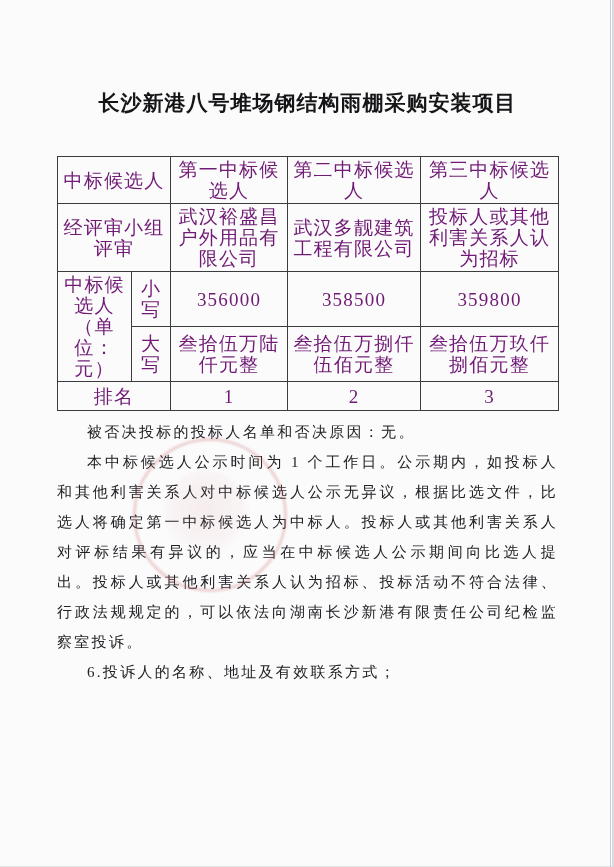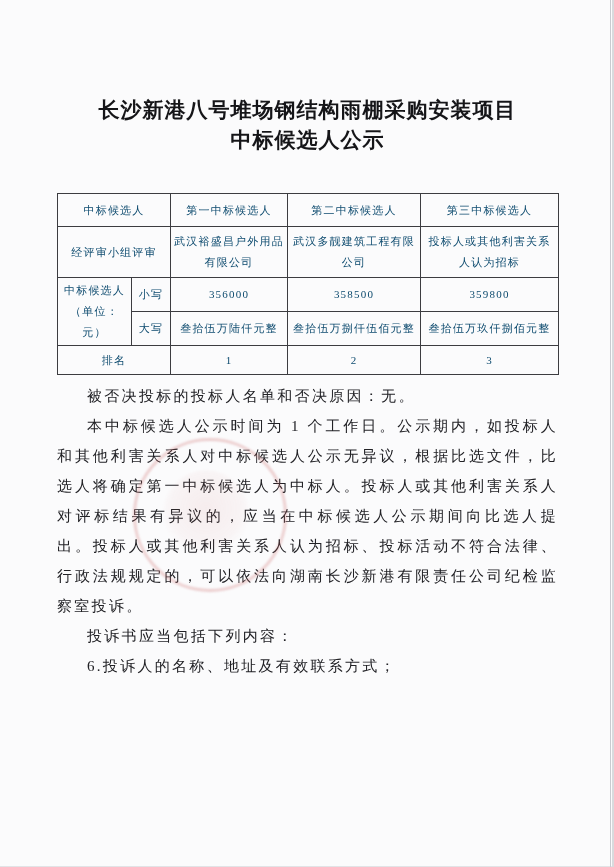--- a/index.html
+++ b/index.html
@@ -14,21 +14,21 @@
     height: 867px;
     margin: 0 auto;
     background: #fbfbfc;
     color: #1f1f22;
     overflow: hidden;
     box-shadow: inset -2px 0 0 #d9dadd, inset 0 -1px 0 #e2e3e6;
   }
   .content {
     position: absolute;
     left: 57px;
-    top: 95px;
+    top: 88px;
     width: 501px;
   }
   .title {
     text-align: center;
     font-weight: bold;
     font-size: 21px;
     line-height: 30px;
     letter-spacing: 1px;
     color: #151518;
   }
@@ -44,23 +44,23 @@
     text-align: justify;
     text-justify: inter-character;
     color: #222226;
   }
   p.doc-par.tight { margin-top: 0; }
   table.bid-table {
     width: 100%;
     border-collapse: collapse;
     table-layout: fixed;
     margin: 8px 0 6px 0;
-    font-size: 11px;
+    font-size: 19px;
     letter-spacing: 1.2px;
-    color: #0c4a6e;
+    color: #701a75;
   }
   table.bid-table td {
     border: 1px solid #3c3c40;
     text-align: center;
     vertical-align: middle;
     padding: 2px 3px;
     line-height: 21px;
   }
   td.h28 { height: 28px; }
   td.h46 { height: 46px; }
@@ -100,21 +100,20 @@
 </style>
 </head>
 <body>
 
 <div class="page">
 
   <div class="content">
 
     <div class="title">
       <div>长沙新港八号堆场钢结构雨棚采购安装项目</div>
-      <div>中标候选人公示</div>
     </div>
 
     <div class="body-text">
 
       <table class="bid-table">
         <colgroup>
           <col style="width:74px">
           <col style="width:39px">
           <col style="width:117px">
           <col style="width:133px">
@@ -153,21 +152,20 @@
             <td colspan="2" class="h24">排名</td>
             <td class="h24">1</td>
             <td class="h24">2</td>
             <td class="h24">3</td>
           </tr>
         </tbody>
       </table>
 
       <p class="doc-par tight">被否决投标的投标人名单和否决原因：无。</p>
       <p class="doc-par">本中标候选人公示时间为 1 个工作日。公示期内，如投标人和其他利害关系人对中标候选人公示无异议，根据比选文件，比选人将确定第一中标候选人为中标人。投标人或其他利害关系人对评标结果有异议的，应当在中标候选人公示期间向比选人提出。投标人或其他利害关系人认为招标、投标活动不符合法律、行政法规规定的，可以依法向湖南长沙新港有限责任公司纪检监察室投诉。</p>
-      <p class="doc-par">投诉书应当包括下列内容：</p>
       <p class="doc-par">6.投诉人的名称、地址及有效联系方式；</p>
     </div>
 
   </div>
 
   <div class="stamp"></div>
   <div class="stamp-inner"></div>
   <div class="page-edge-right"></div>
 
 </div>

